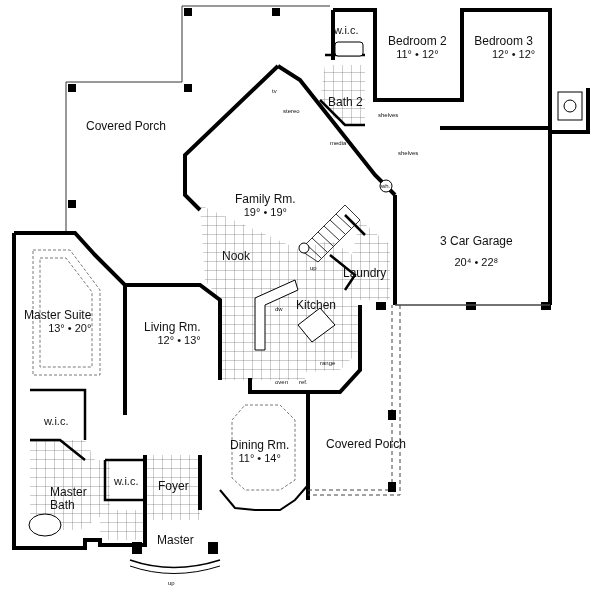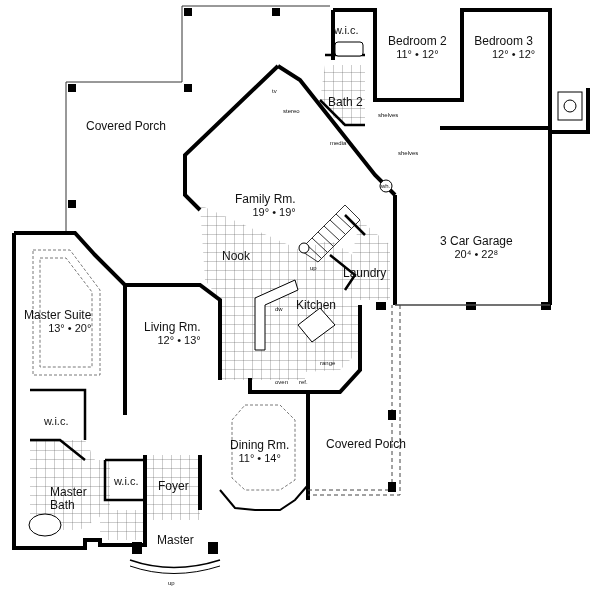--- a/index.html
+++ b/index.html
@@ -125,21 +125,21 @@
   <circle cx="570" cy="106" r="6" fill="#fff" stroke="#000" stroke-width="1"></circle>
   <polyline points="550,132 588,132 588,88" fill="none" stroke="#000" stroke-width="4"></polyline>
 </svg>
 
 <div class="room" style="left:86px; top:116px;">
   <span class="label" style="position:static;">Covered Porch</span>
 </div>
 
 <div class="room" style="left:235px; top:163px; text-align:center;margin-top:29px;">
   <div class="label" style="position:static;">Family Rm.</div>
-  <div class="dims" style="position:static;text-align:right;">19° • 19°</div>
+  <div class="dims" style="position:static;">19° • 19°</div>
 </div>
 
 <div class="room" style="left:388px; top:34px; text-align:center;">
   <div class="label" style="position:static;">Bedroom 2</div>
   <div class="dims" style="position:static;">11° • 12°</div>
 </div>
 
 <div class="room" style="left:472px; top:34px; text-align:center;">
   <div class="label" style="position:static;">Bedroom 3</div>
   <div class="dims" style="position:static;margin-left:20px;">12° • 12°</div>
@@ -148,21 +148,21 @@
 <div class="room" style="left:328px; top:92px;">
   <span class="label" style="position:static;">Bath 2</span>
 </div>
 
 <div class="room" style="left:334px; top:20px;">
   <span class="label" style="position:static; font-size:11px;">w.i.c.</span>
 </div>
 
 <div class="room" style="left:440px; top:234px; text-align:center;">
   <div class="label" style="position:static;">3 Car Garage</div>
-  <div class="dims" style="position:static;">20⁴ • 22⁸</div>
+  <div class="dims" style="position:static;margin-top:8px;">20⁴ • 22⁸</div>
 </div>
 
 <div class="room" style="left:222px; top:246px;">
   <span class="label" style="position:static;">Nook</span>
 </div>
 
 <div class="room" style="left:296px; top:295px;">
   <span class="label" style="position:static;">Kitchen</span>
 </div>
 

